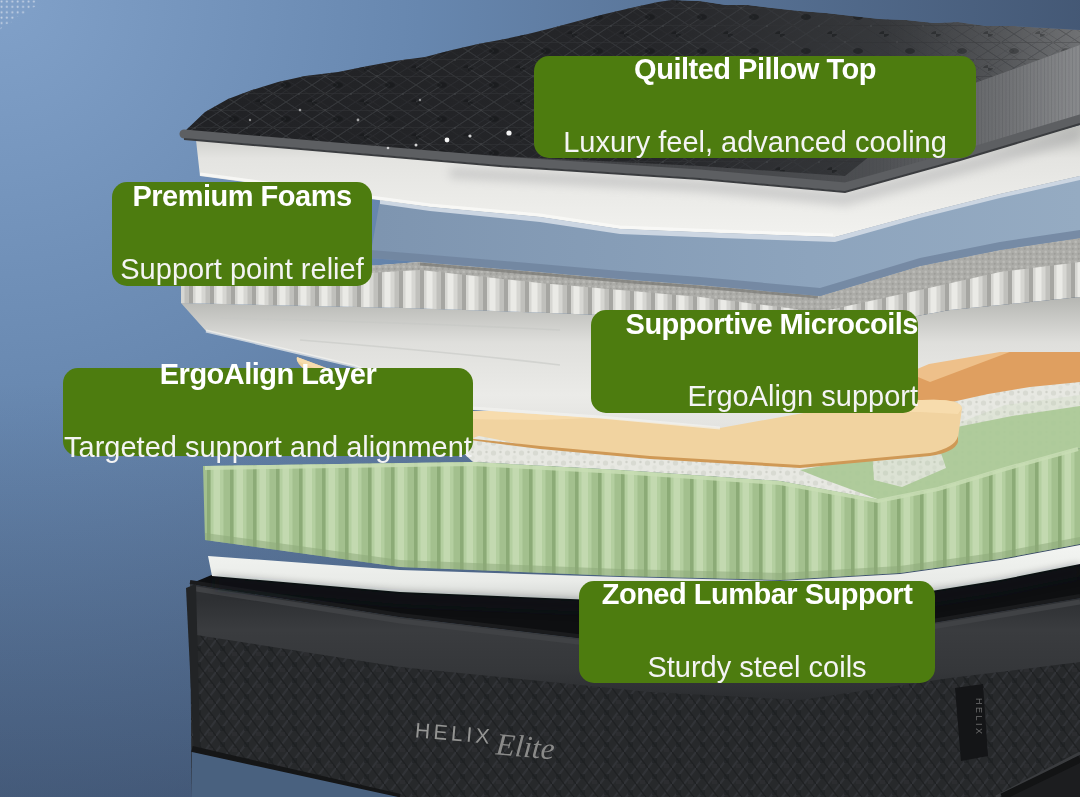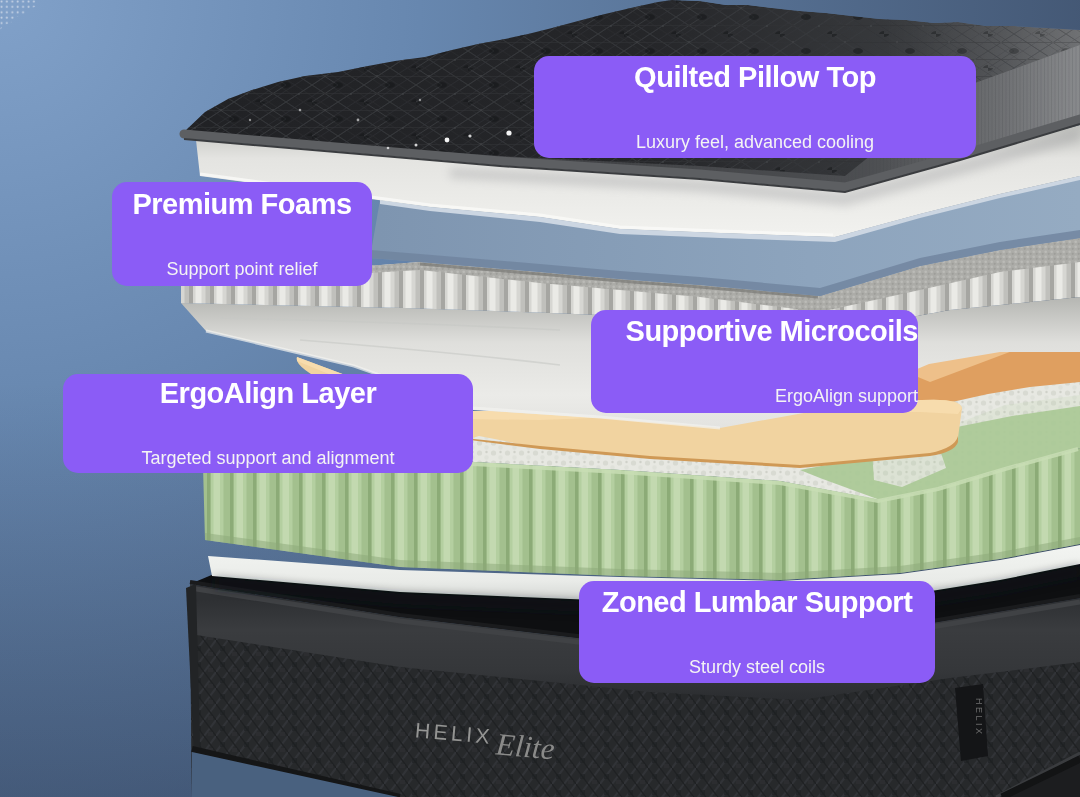--- a/index.html
+++ b/index.html
@@ -1,20 +1,20 @@
 <!DOCTYPE html>
 <html><head>
 <meta charset="utf-8">
 <style>
   html,body{margin:0;padding:0;width:1080px;height:797px;overflow:hidden;background:#5b7ba3;font-family:"Liberation Sans",sans-serif;}
   #stage{position:relative;width:1080px;height:797px;}
   svg{position:absolute;left:0;top:0;}
-  .lbl{position:absolute;background:#8b5cf6;border-radius:15px;color:#fff;display:flex;flex-direction:column;justify-content:center;align-items:center;text-align:center;gap:36px;}
+  .lbl{position:absolute;background:#4d7c0f;border-radius:15px;color:#fff;display:flex;flex-direction:column;justify-content:center;align-items:center;text-align:center;gap:36px;}
   .lbl .t{font-weight:bold;font-size:29px;letter-spacing:-0.5px;line-height:1.22;}
-  .lbl .s{font-size:18px;line-height:1.3;color:#f4f4f4;}
+  .lbl .s{font-size:29px;line-height:1.3;color:#f4f4f4;}
 </style>
 </head>
 <body>
 <div id="stage">
 <svg width="1080" height="797" viewBox="0 0 1080 797">
   <defs>
     <radialGradient id="bg" cx="0" cy="0" r="1200" gradientUnits="userSpaceOnUse">
       <stop offset="0" stop-color="#81a1c9"></stop>
       <stop offset="0.35" stop-color="#6787af"></stop>
       <stop offset="1" stop-color="#3e506b"></stop>
@@ -225,21 +225,21 @@
   <div class="s">Luxury feel, advanced cooling</div>
 </div>
 <div class="lbl" style="left:112px;top:182px;width:260px;height:104px;">
   <div class="t">Premium Foams</div>
   <div class="s">Support point relief</div>
 </div>
 <div class="lbl" style="left:591px;top:310px;width:327px;height:103px;align-items:flex-end;">
   <div class="t">Supportive Microcoils</div>
   <div class="s">ErgoAlign support</div>
 </div>
-<div class="lbl" style="left:63px;top:368px;width:410px;height:99px;margin-top:6px;">
+<div class="lbl" style="left:63px;top:368px;width:410px;height:88px;">
   <div class="t">ErgoAlign Layer</div>
   <div class="s">Targeted support and alignment</div>
 </div>
 <div class="lbl" style="left:579px;top:581px;width:356px;height:102px;text-align:right;">
   <div class="t">Zoned Lumbar Support</div>
   <div class="s">Sturdy steel coils</div>
 </div>
 </div>
 
 </body></html>

